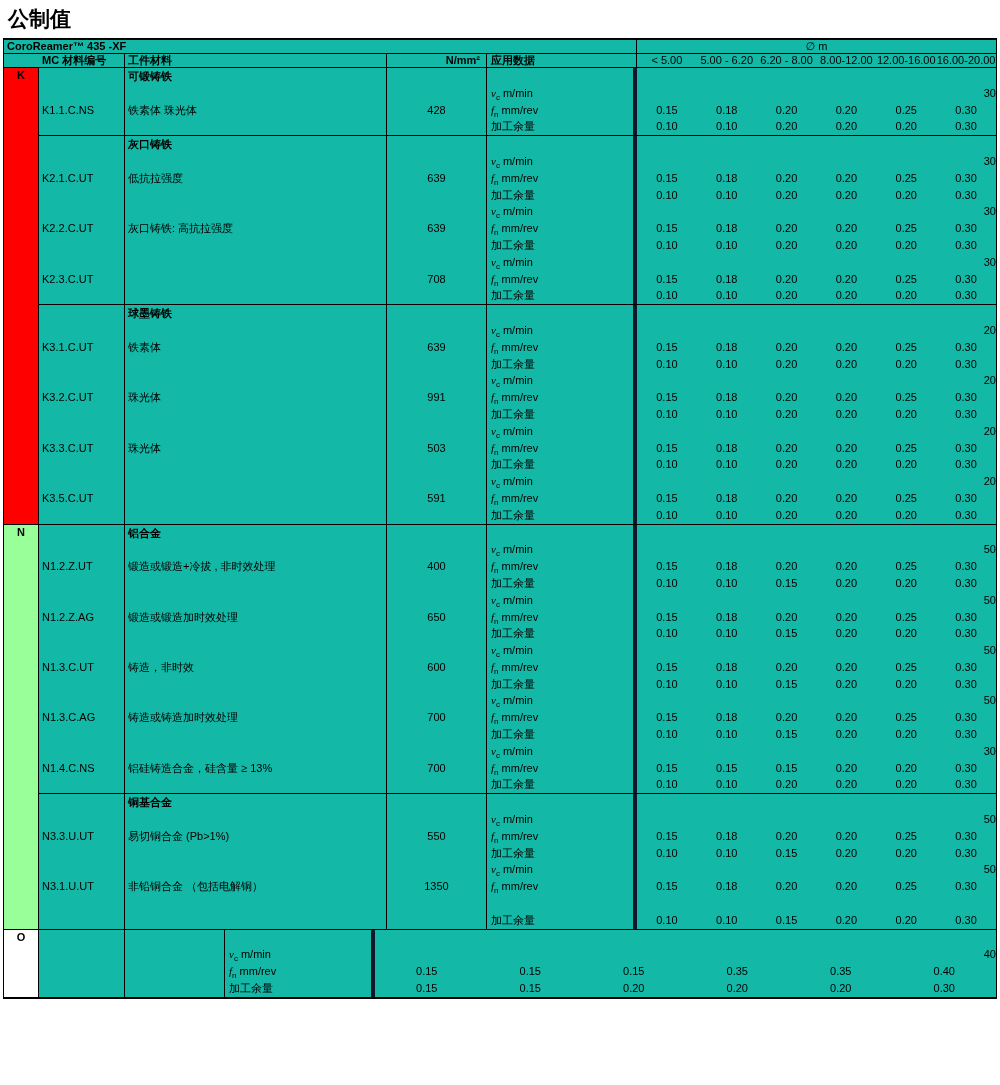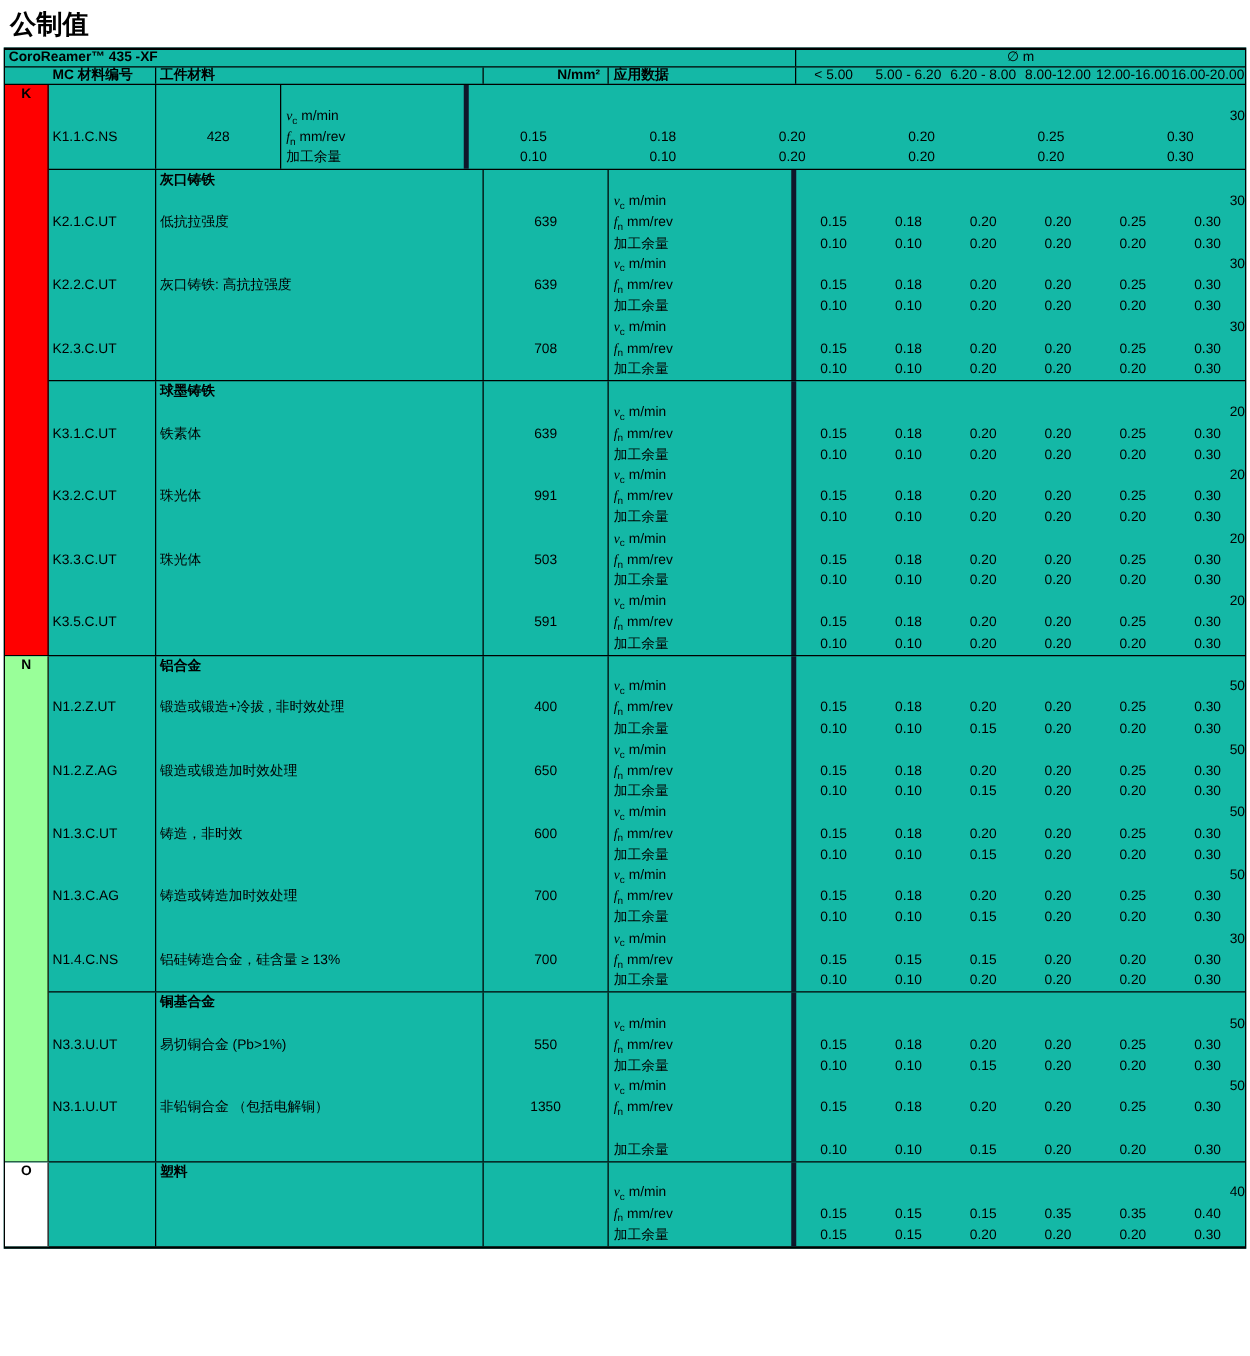--- a/index.html
+++ b/index.html
@@ -80,20 +80,26 @@
       <div class="section">
         <div class="iso-cell" style="background: rgb(255, 0, 0);">K</div>
         <div class="sec-content">
           <div class="block">
             <div class="col-mc">
               <div class="line"></div>
               <div class="line"></div>
               <div class="line">K1.1.C.NS</div>
               <div class="line"></div>
             </div>
+            <div class="col-mat">
+              <div class="line group">可锻铸铁</div>
+              <div class="line"></div>
+              <div class="line">铁素体  珠光体</div>
+              <div class="line"></div>
+            </div>
             <div class="col-nmm">
               <div class="line"></div>
               <div class="line"></div>
               <div class="line num">428</div>
               <div class="line"></div>
             </div>
             <div class="col-app">
               <div class="line"></div>
               <div class="line"><span class="sym">v</span><sub>c</sub> m/min</div>
               <div class="line"><span class="sym">f</span><sub>n</sub> mm/rev</div>
@@ -609,26 +615,20 @@
       <div class="section">
         <div class="iso-cell" style="background: rgb(255, 255, 255);">O</div>
         <div class="sec-content">
           <div class="block">
             <div class="col-mc">
               <div class="line"></div>
               <div class="line"></div>
               <div class="line"></div>
               <div class="line"></div>
             </div>
-            <div class="col-mat">
-              <div class="line group">塑料</div>
-              <div class="line"></div>
-              <div class="line"></div>
-              <div class="line"></div>
-            </div>
             <div class="col-nmm">
               <div class="line"></div>
               <div class="line"></div>
               <div class="line num"></div>
               <div class="line"></div>
             </div>
             <div class="col-app">
               <div class="line"></div>
               <div class="line"><span class="sym">v</span><sub>c</sub> m/min</div>
               <div class="line"><span class="sym">f</span><sub>n</sub> mm/rev</div>

